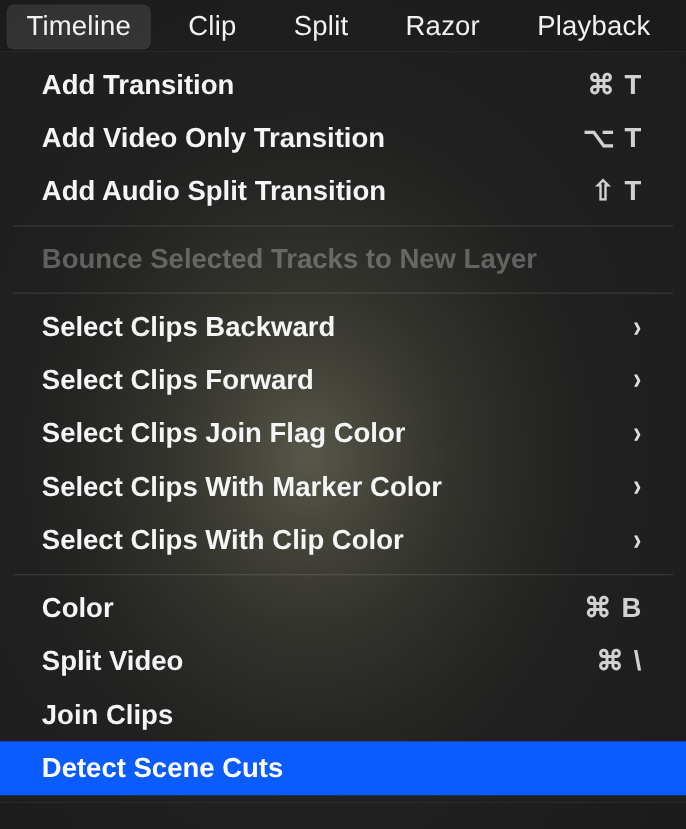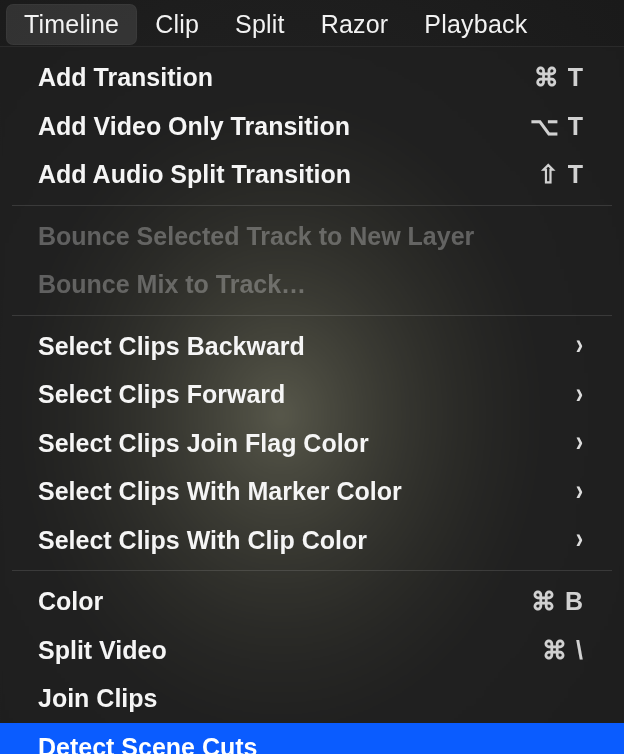--- a/index.html
+++ b/index.html
@@ -8,21 +8,21 @@
       height: 754px;
       font-family: -apple-system, "Helvetica Neue", Arial, sans-serif;
       background: radial-gradient(ellipse at 45% 55%, rgba(80,80,30,0.35) 0%, rgba(30,30,30,0.9) 55%, #1a1a1a 100%);
       color: #fff;
       overflow: hidden;
       user-select: none;
     }
     .menubar {
       display: flex;
       align-items: center;
-      gap: 0;
+      gap: 16px;
       padding: 4px 6px 6px 6px;
     }
     .menubar-item {
       font-size: 25px;
       letter-spacing: 0.2px;
       color: #f2f2f2;
       padding: 6px 18px;
       border-radius: 7px;
     }
     .menubar-item.active {
@@ -101,25 +101,21 @@
     <span class="right shortcut">⌥ T</span>
   </div>
   <div class="menu-item">
     <span>Add Audio Split Transition</span>
     <span class="right shortcut">⇧ T</span>
   </div>
 
   <div class="separator"></div>
 
   <div class="menu-item disabled">
-    <span>Bounce Selected Track to New Layer</span>
-    <span class="right"></span>
-  </div>
-  <div class="menu-item disabled">
-    <span>Bounce Mix to Track…</span>
+    <span>Bounce Selected Tracks to New Layer</span>
     <span class="right"></span>
   </div>
 
   <div class="separator"></div>
 
   <div class="menu-item">
     <span>Select Clips Backward</span>
     <span class="right">
         <span class="chevron">›</span>
       </span>

